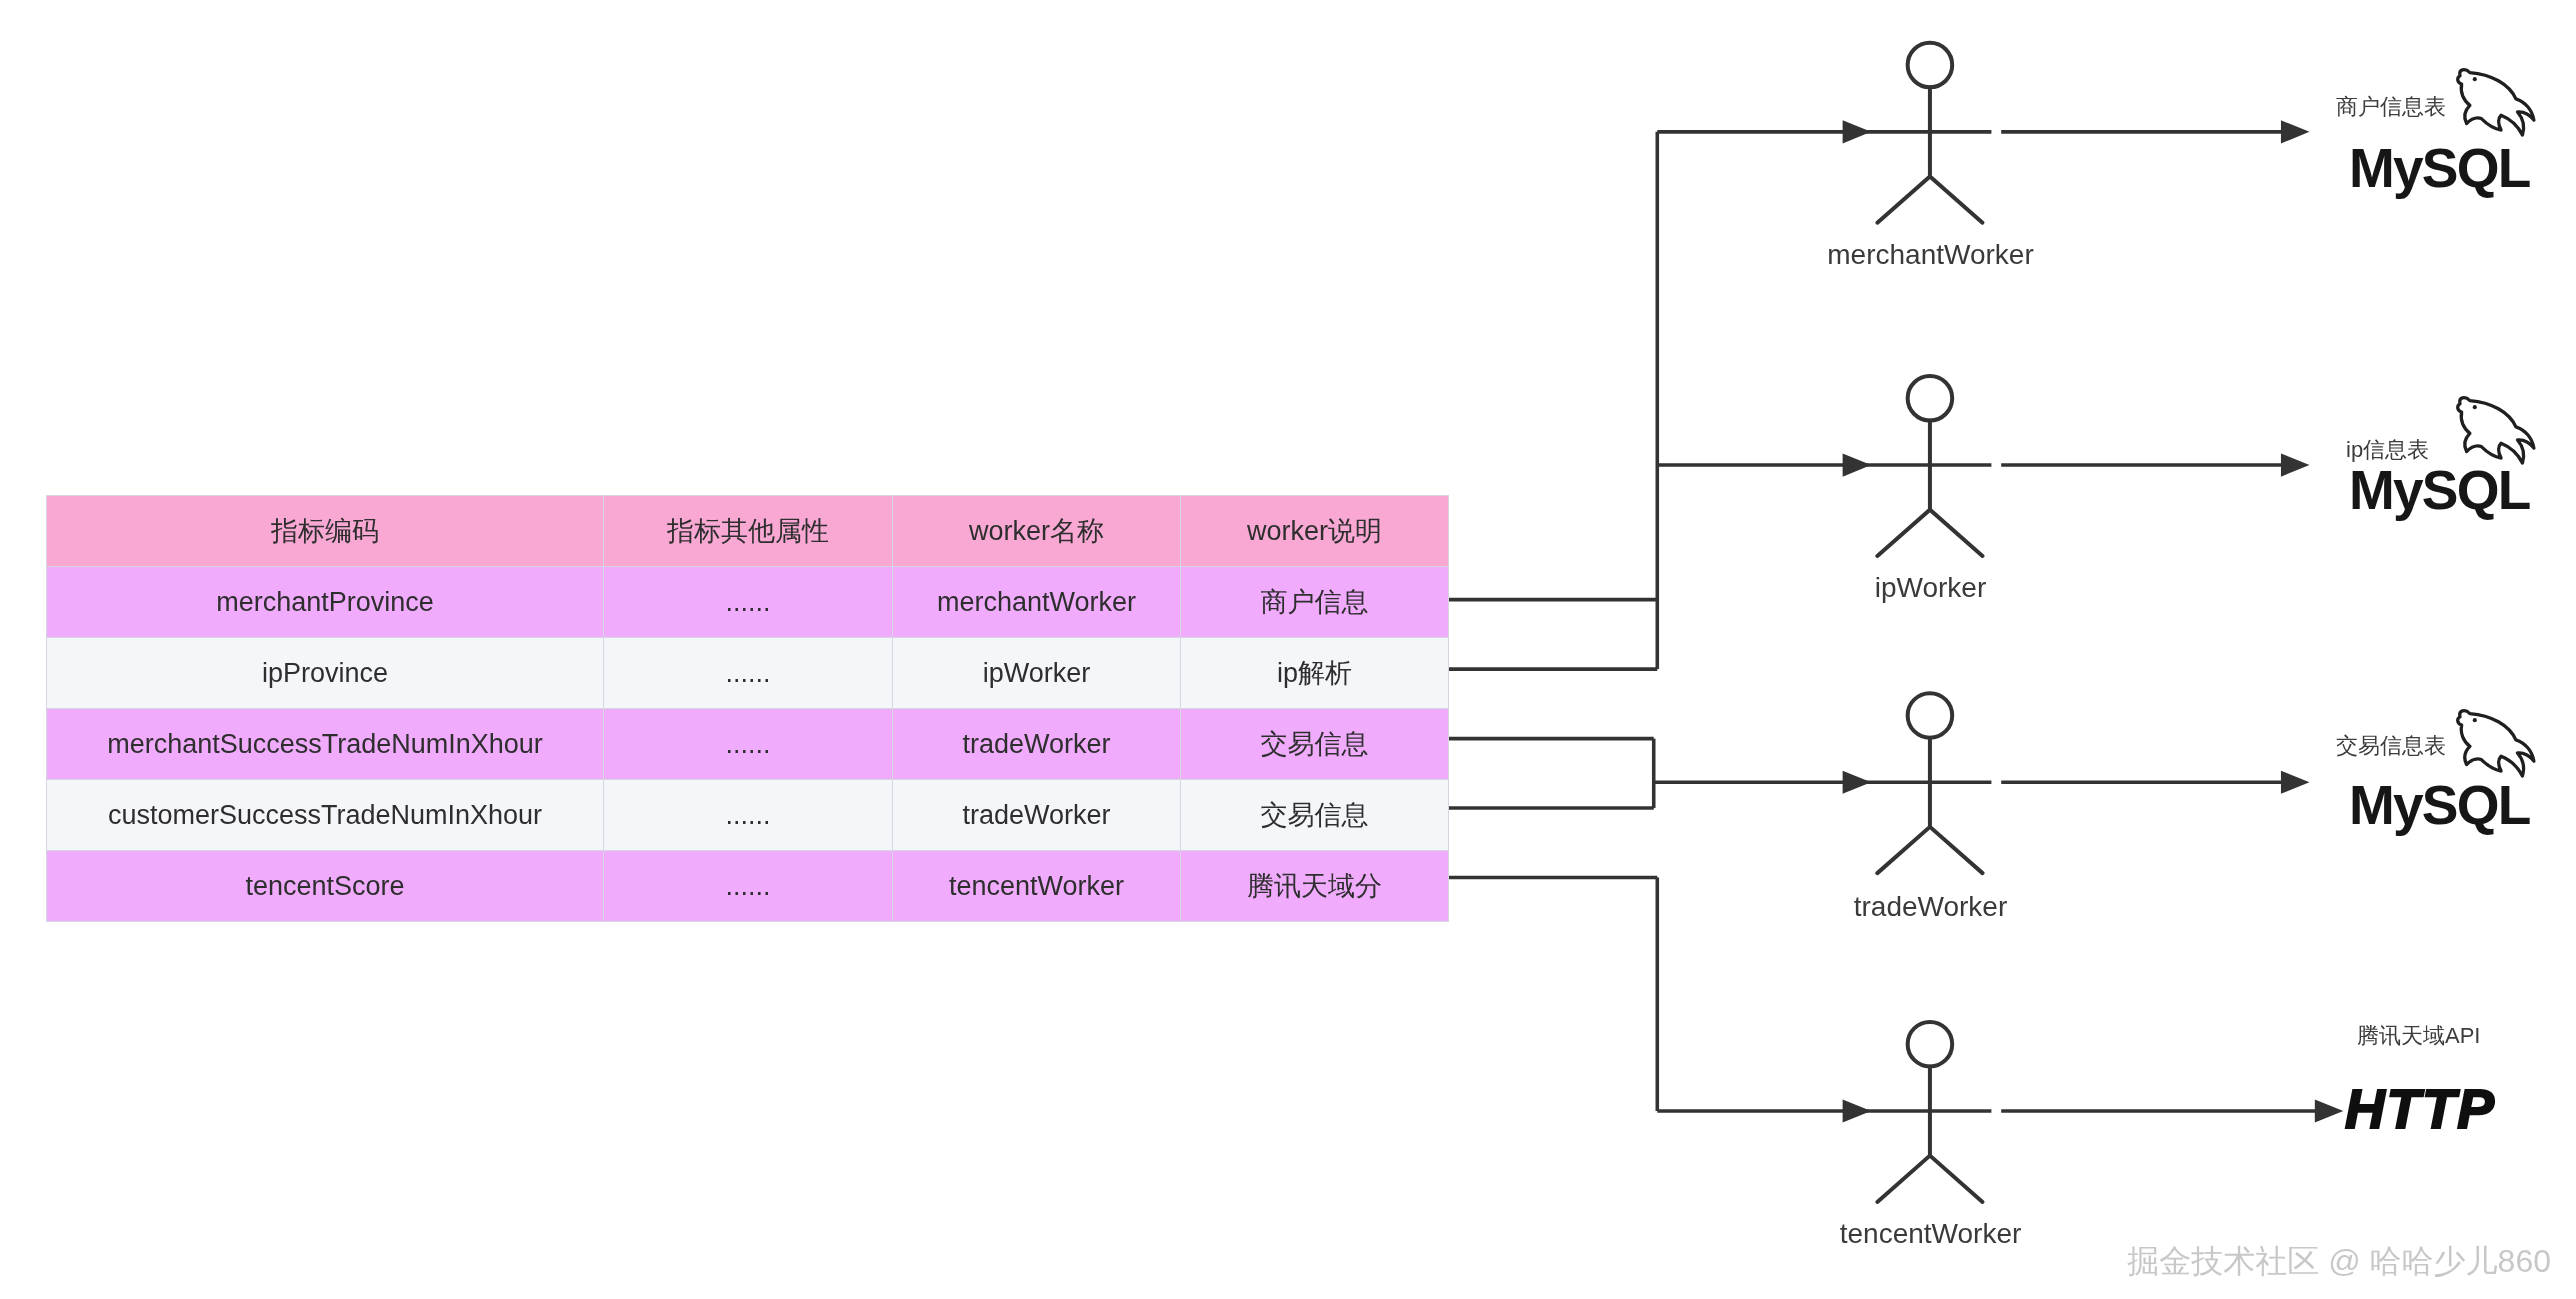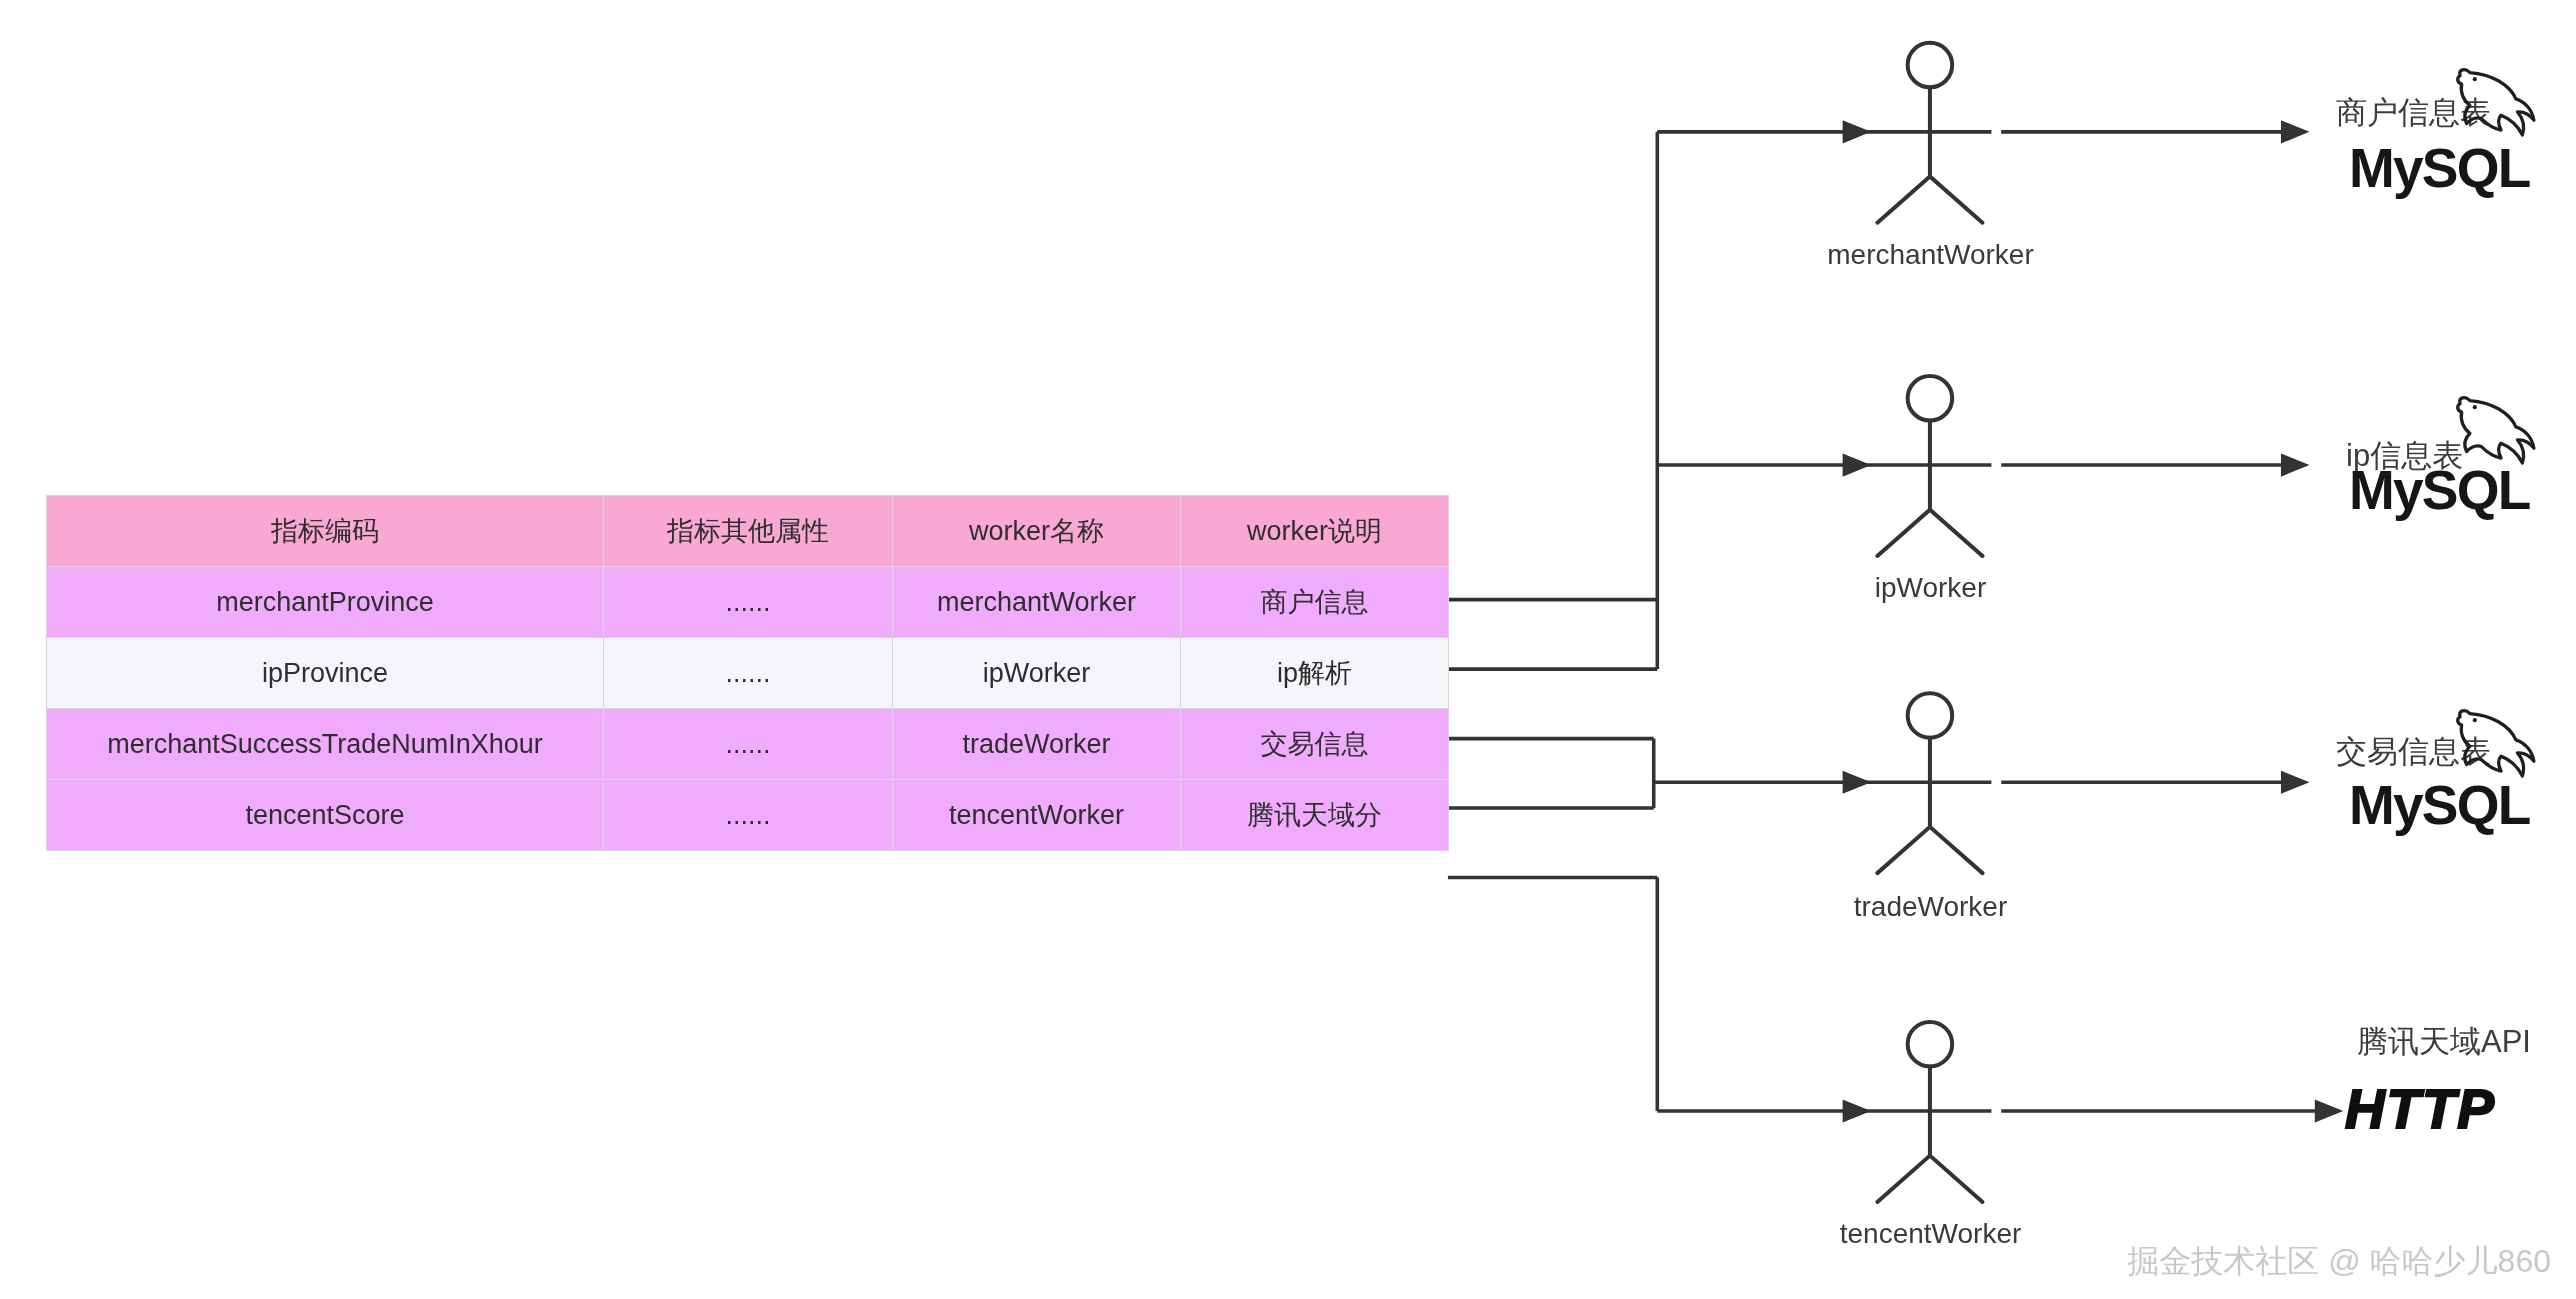--- a/index.html
+++ b/index.html
@@ -22,21 +22,21 @@
   .worker-table thead th { background:#f9a8d4; }
   .worker-table tbody tr.alt td { background:#f5f6fa;margin-left:28px; }
 
   
   .actor-label {
     position:absolute; width:321px; left:1770px; text-align:center;
     font-size:28px; color:#3a3a3a;
   }
 
   
-  .tgt-label { position:absolute; font-size:31px; color:#3c3c3c; white-space:nowrap; }
+  .tgt-label { position:absolute; font-size:22px; color:#3c3c3c; white-space:nowrap; }
   .mysql-text {
     position:absolute; left:2349px; font-size:55px; font-weight:700;
     letter-spacing:-1.8px; color:#161616; line-height:1; white-space:nowrap;
   }
   .http-text {
     position:absolute; left:2345px; font-size:55px; font-weight:700;
     letter-spacing:1.8px; color:#0f0f0f; line-height:1; white-space:nowrap;font-style:italic;
     -webkit-text-stroke:2.2px #0f0f0f;
   }
   .dolphin { position:absolute; width:85px; height:78px; left:2452px; }
@@ -133,20 +133,26 @@
         <td>......</td>
         <td>ipWorker</td>
         <td>ip解析</td>
       </tr>
       <tr>
         <td>merchantSuccessTradeNumInXhour</td>
         <td>......</td>
         <td>tradeWorker</td>
         <td>交易信息</td>
       </tr>
+      <tr class="alt">
+        <td>customerSuccessTradeNumInXhour</td>
+        <td>......</td>
+        <td>tradeWorker</td>
+        <td>交易信息</td>
+      </tr>
       <tr>
         <td>tencentScore</td>
         <td>......</td>
         <td>tencentWorker</td>
         <td>腾讯天域分</td>
       </tr>
     </tbody>
   </table>
 
   <div class="actor-label" style="top:239px">merchantWorker</div>

